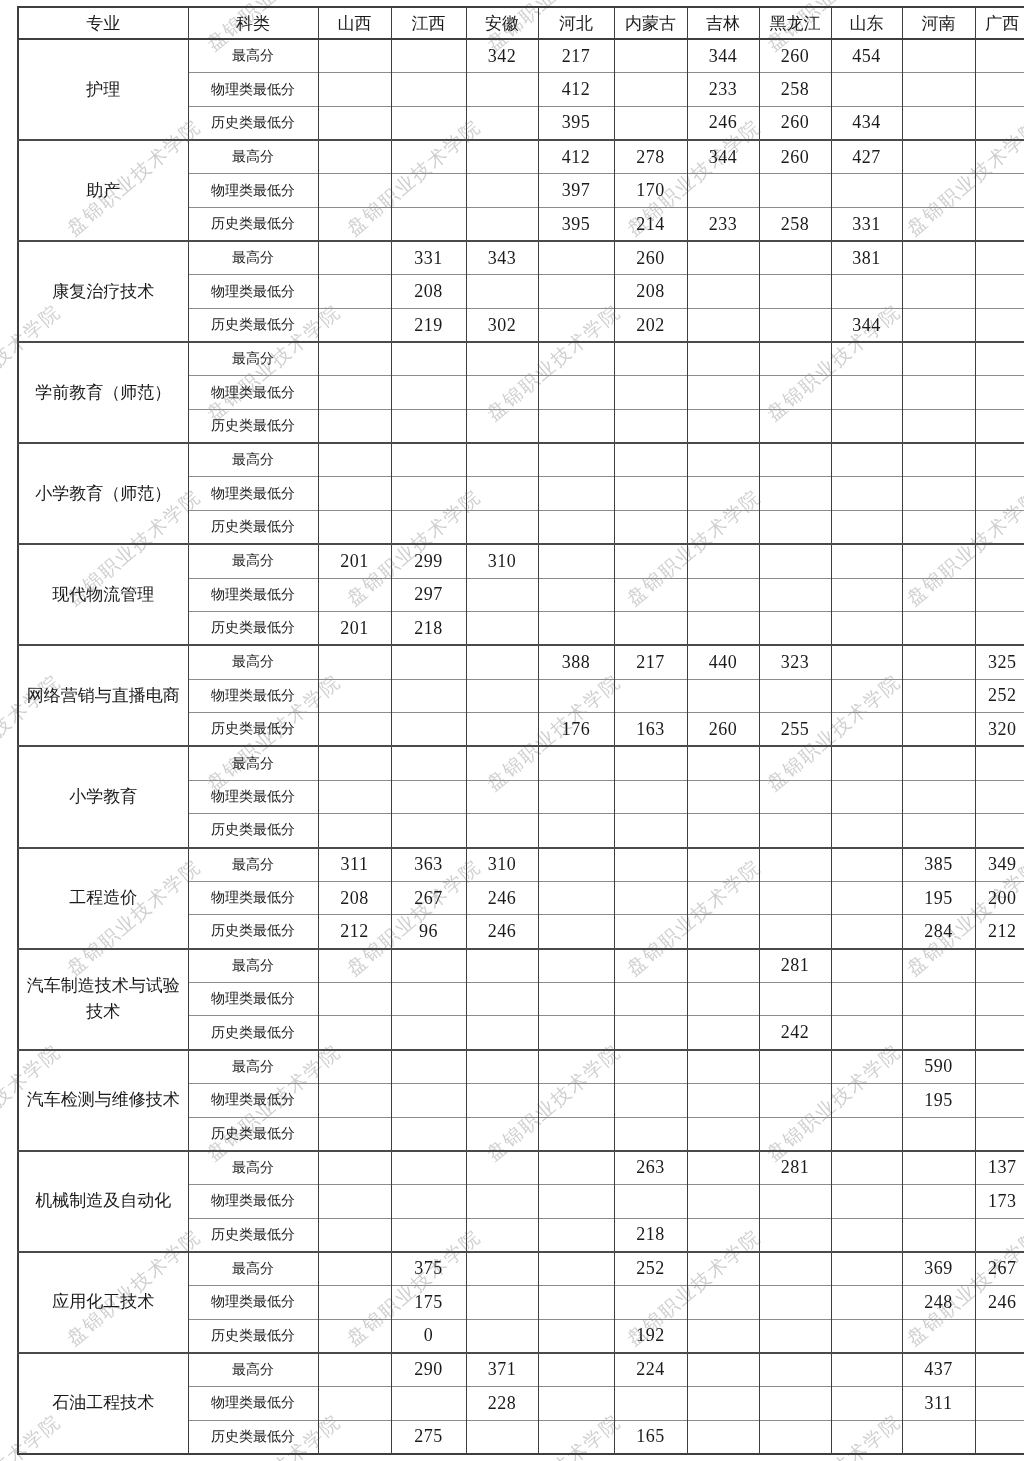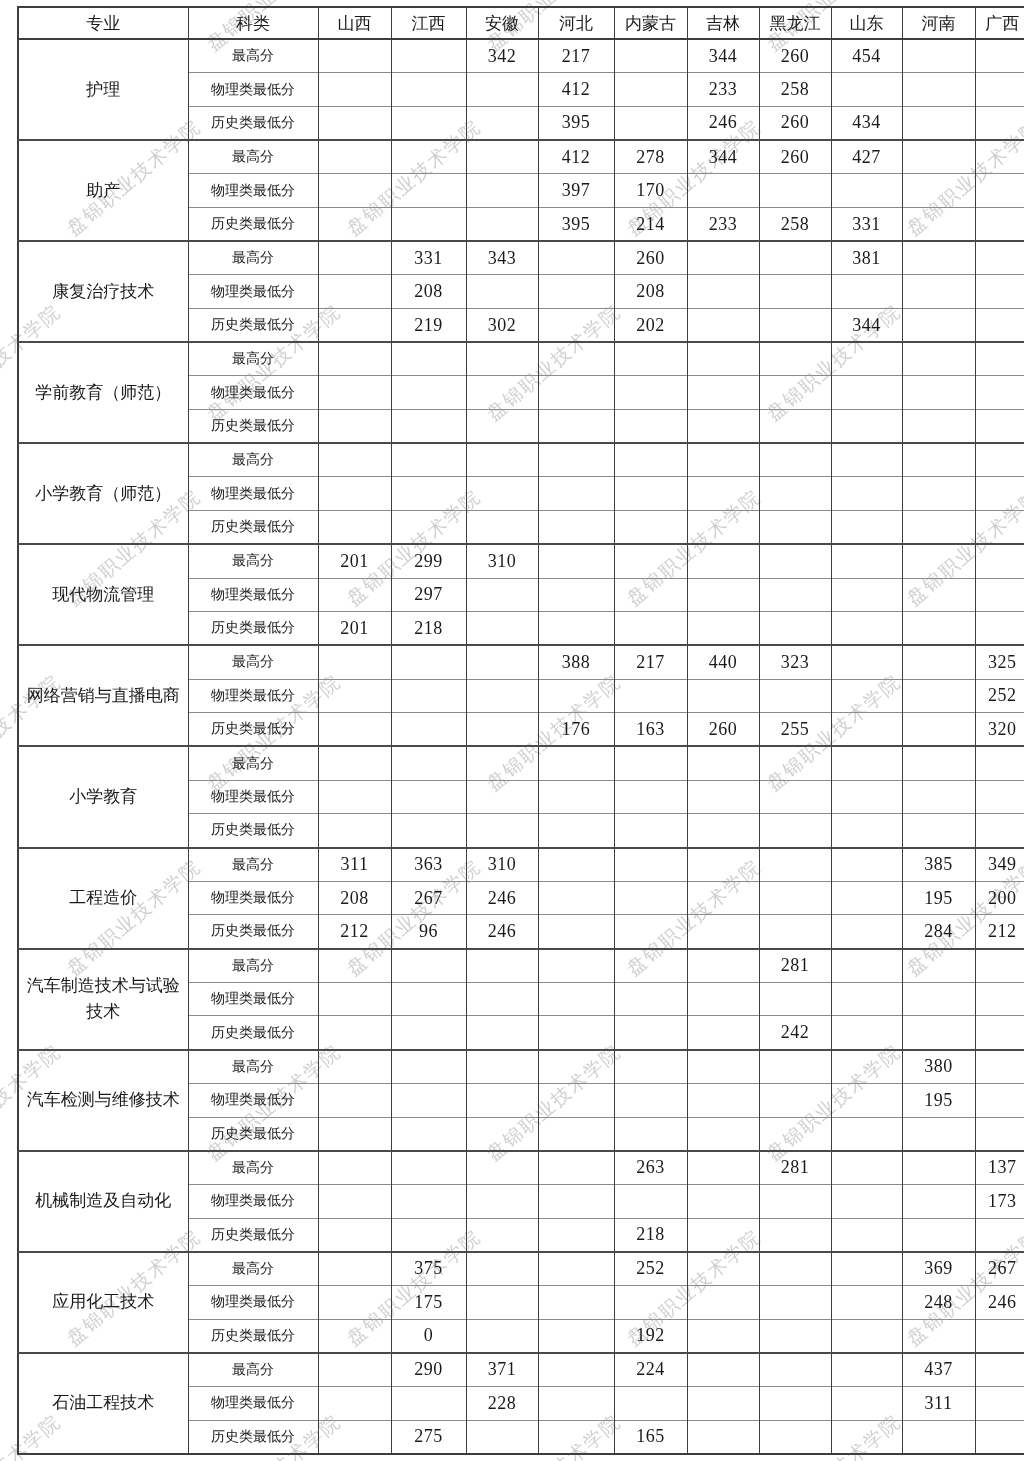--- a/index.html
+++ b/index.html
@@ -538,21 +538,21 @@
         <td class="major" rowspan="3">汽车检测与维修技术</td>
         <td class="cat">最高分</td>
         <td class="val"></td>
         <td class="val"></td>
         <td class="val"></td>
         <td class="val"></td>
         <td class="val"></td>
         <td class="val"></td>
         <td class="val"></td>
         <td class="val"></td>
-        <td class="val">380</td>
+        <td class="val">590</td>
         <td class="val"></td>
       </tr>
       <tr class="data mid">
         <td class="cat">物理类最低分</td>
         <td class="val"></td>
         <td class="val"></td>
         <td class="val"></td>
         <td class="val"></td>
         <td class="val"></td>
         <td class="val"></td>

